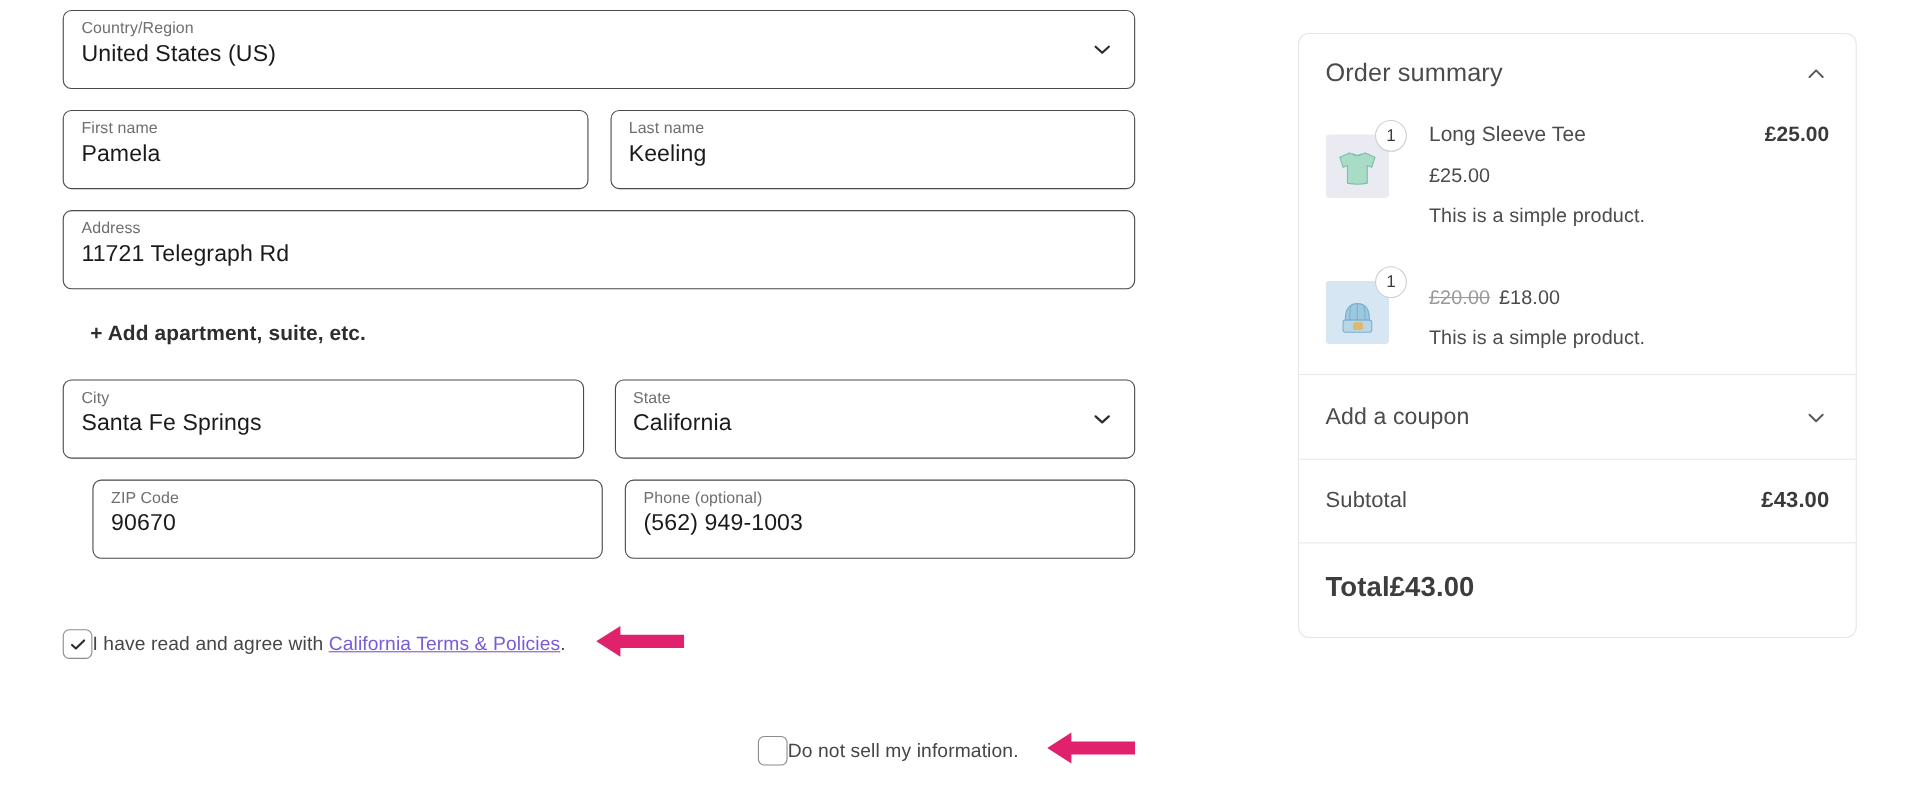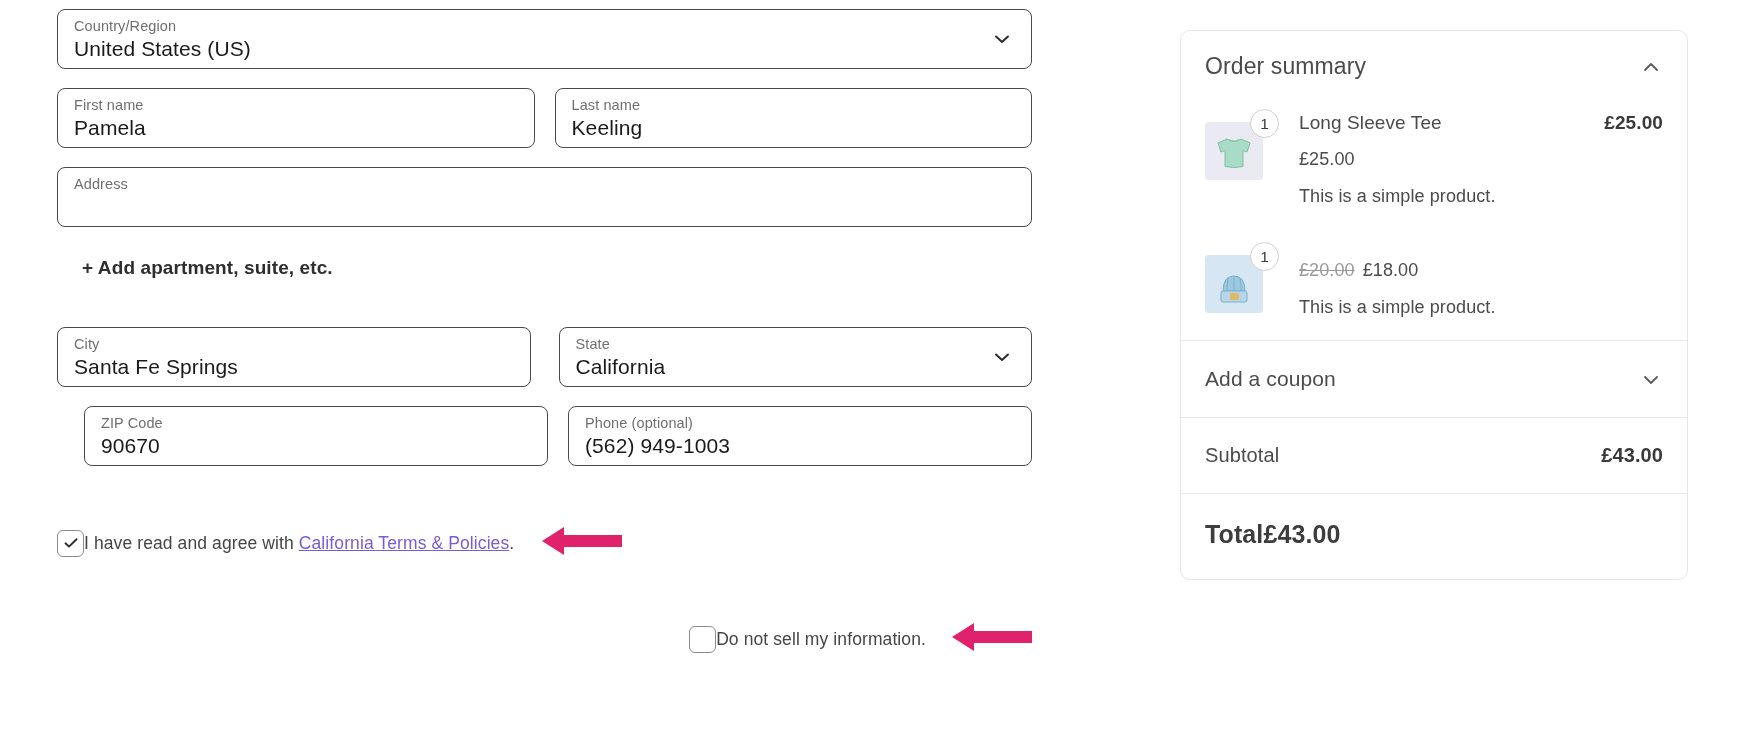--- a/index.html
+++ b/index.html
@@ -25,21 +25,21 @@
     left: 57px;
     top: 9px;
     width: 975px;
   }
 
   .field {
     position: relative;
     border: 1px solid #4a4a4a;
     border-radius: 8px;
     background: #ffffff;
-    height: 60px;
+    height: 72px;
     padding: 8px 16px 0 16px;
     display: flex;
     flex-direction: column;
     justify-content: flex-start;
   }
 
   .field-label {
     font-size: 14.5px;
     color: #6f6f6f;
     line-height: 17px;
@@ -80,21 +80,21 @@
   .add-apartment {
     margin-top: 30px;
     margin-left: 25px;
     font-size: 19px;
     font-weight: bold;
     color: #2e2e2e;
     letter-spacing: .1px;
     display: inline-block;
   }
 
-  .city-row { margin-top: 48px; gap: 28px; }
+  .city-row { margin-top: 30px; gap: 28px; }
   .zip-row  { margin-top: 19px; margin-left: 27px; }
 
   
   .check-row {
     display: flex;
     align-items: center;
   }
   .check-row.first { margin-top: 58px; }
   .check-row.second { margin-top: 58px; justify-content: flex-end; }
 
@@ -335,20 +335,21 @@
       <div class="field">
         <span class="field-label">Last name</span>
         <span class="field-value">Keeling</span>
       </div>
     </div>
 
     
     <div class="addr-row">
       <div class="field full">
         <span class="field-label">Address</span>
+        <span class="field-value">11721 Telegraph Rd</span>
       </div>
     </div>
 
     
     <a class="add-apartment" href="#" style="text-decoration:none;">+ Add apartment, suite, etc.</a>
 
     
     <div class="row-2 city-row">
       <div class="field">
         <span class="field-label">City</span>

